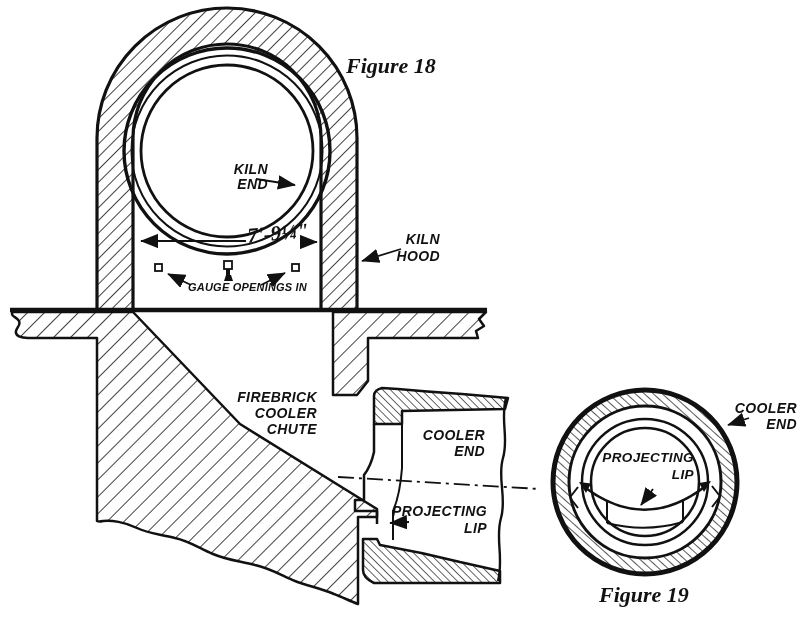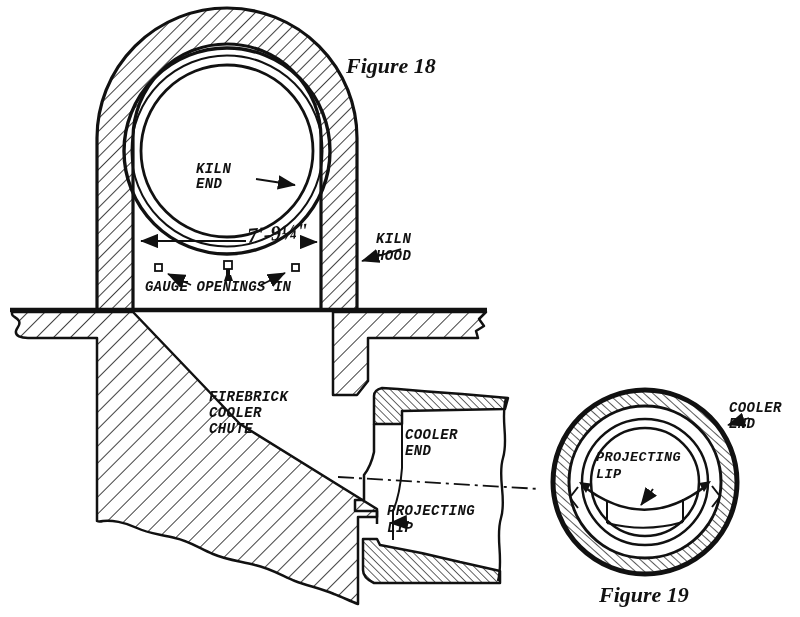--- a/index.html
+++ b/index.html
@@ -7,24 +7,24 @@
     position:relative;
     width:800px;height:617px;
     background:#ffffff;
     overflow:hidden;
     font-family:"Liberation Serif", serif;
     color:#111;
   }
   .stage svg{position:absolute;left:0;top:0;}
   .lbl{
     position:absolute;
-    font-family:Liberation Mono, monospace;
+    font-family:Liberation Sans, sans-serif;
     font-weight:bold;
     font-style:italic;
-    text-align:left;
+    text-align:right;
     color:#111;
     line-height:16px;
     letter-spacing:0.4px;
   }
   .lbl span{display:block;white-space:nowrap;}
   .caption{
     position:absolute;
     font-family:"Liberation Serif", serif;
     font-weight:bold;
     font-style:italic;
@@ -185,21 +185,21 @@
 
   <div class="dim" style="left:223px;top:221px;width:110px;">
     <span>7'-9¼"</span>
   </div>
 
   <div class="lbl" style="left:376px;top:231px;width:64px;font-size:14px;line-height:17px;">
     <span>KILN</span>
     <span>HOOD</span>
   </div>
 
-  <div class="lbl" style="left:145px;top:281px;width:162px;font-size:14px;line-height:13px;letter-spacing:0.2px;">
+  <div class="lbl" style="left:145px;top:281px;width:162px;font-size:11px;line-height:13px;letter-spacing:0.2px;">
     <span>GAUGE OPENINGS IN</span>
   </div>
 
   <div class="lbl" style="left:209px;top:349px;width:108px;font-size:14px;line-height:16px;margin-top:40px;">
     <span>FIREBRICK</span>
     <span>COOLER</span>
     <span>CHUTE</span>
   </div>
 
   <div class="lbl" style="left:405px;top:427px;width:80px;font-size:14px;line-height:16px;">

